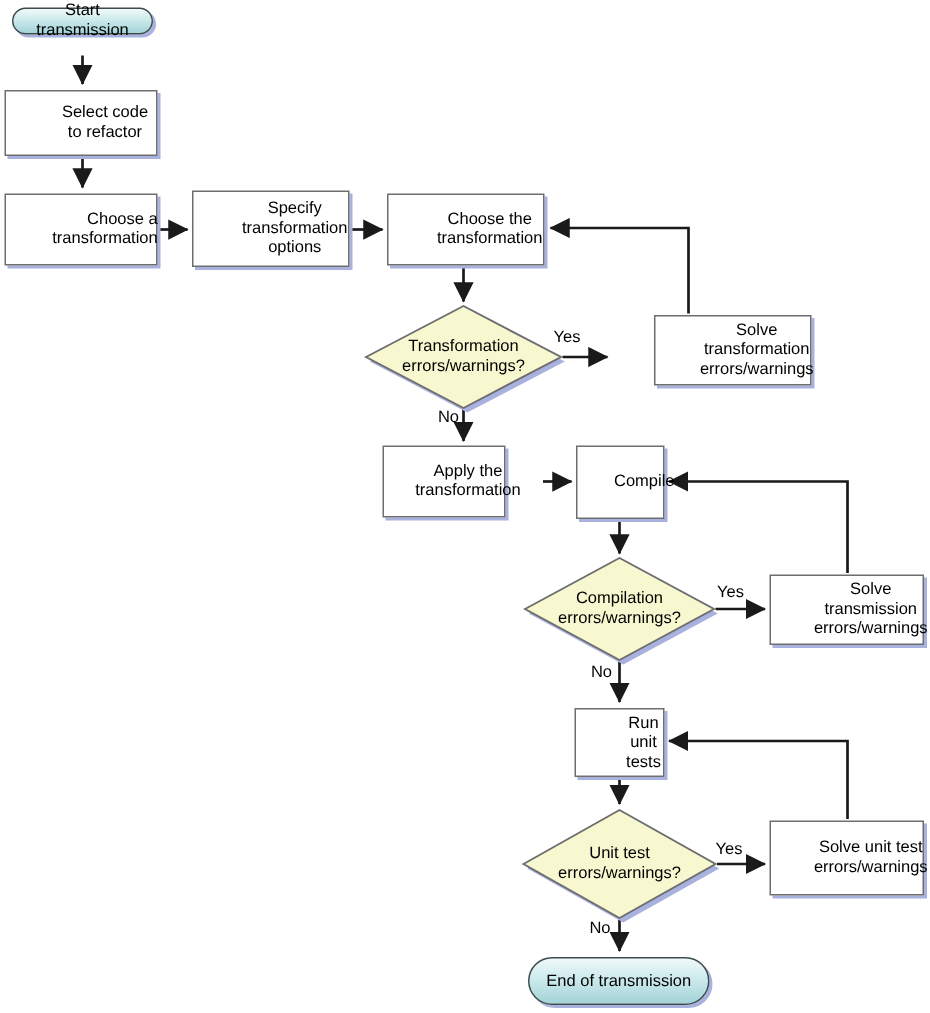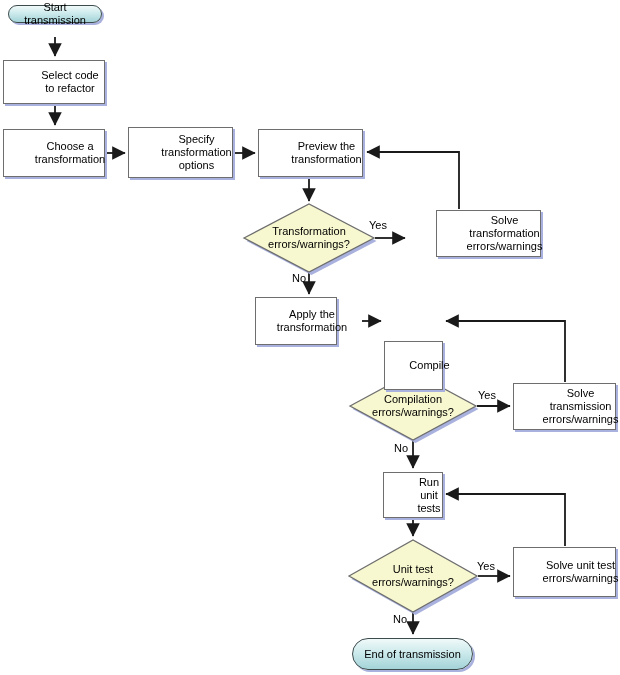--- a/index.html
+++ b/index.html
@@ -102,41 +102,41 @@
       <polygon points="349,576 413,540 477,576 413,612" fill="#f8f8d0" stroke="#6e6e6e" stroke-width="1.3"></polygon>
     </g>
   </svg>
 
   <div class="node term" style="left:8px; top:5px; width:94px; height:18px;">Start
 transmission</div>
 
   <div class="node proc" style="left:3px; top:60px; width:102px; height:44px;">Select code
 to refactor</div>
 
-  <div class="node proc" style="left:3px; top:129px; width:102px; height:48px;">Choose a
+  <div class="node proc" style="left:3px; top:129px; width:102px; height:48px;text-align:right;">Choose a
 transformation</div>
 
   <div class="node proc" style="left:128px; top:127px; width:105px; height:51px;">Specify
 transformation
 options</div>
 
-  <div class="node proc" style="left:258px; top:129px; width:105px; height:48px;">Preview the
+  <div class="node proc" style="left:258px; top:129px; width:105px; height:48px;">Choose the
 transformation</div>
 
   <div class="dlabel" style="left:249px; top:224px; width:120px; height:28px;">Transformation
 errors/warnings?</div>
 
   <div class="node proc" style="left:408px; top:210px; width:105px; height:47px;margin-left:28px;">Solve
 transformation
 errors/warnings</div>
 
   <div class="node proc" style="left:255px; top:297px; width:82px; height:48px;">Apply the
 transformation</div>
 
-  <div class="node proc" style="left:384px; top:297px; width:59px; height:49px;margin-top:44px;">Compile</div>
+  <div class="node proc" style="left:384px; top:297px; width:59px; height:49px;">Compile</div>
 
   <div class="dlabel" style="left:353px; top:392px; width:120px; height:28px;">Compilation
 errors/warnings?</div>
 
   <div class="node proc" style="left:513px; top:383px; width:103px; height:47px;">Solve transmission
 errors/warnings</div>
 
   <div class="node proc" style="left:383px; top:472px; width:60px; height:46px;">Run unit
 tests</div>
 

